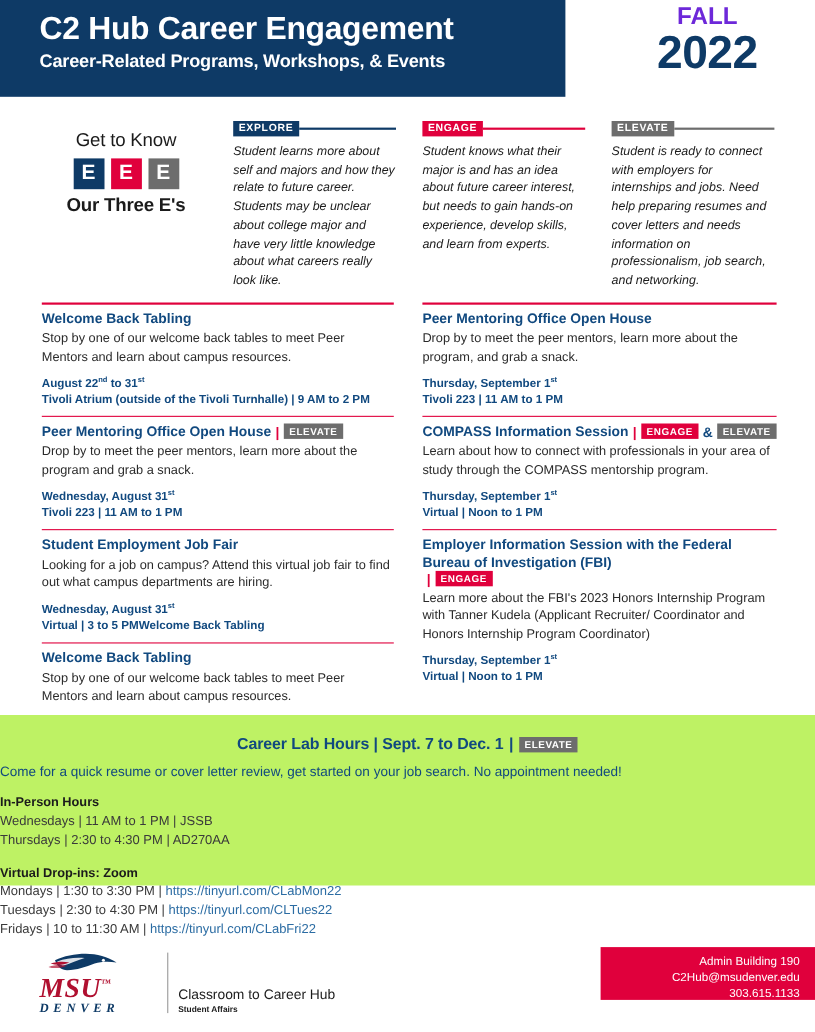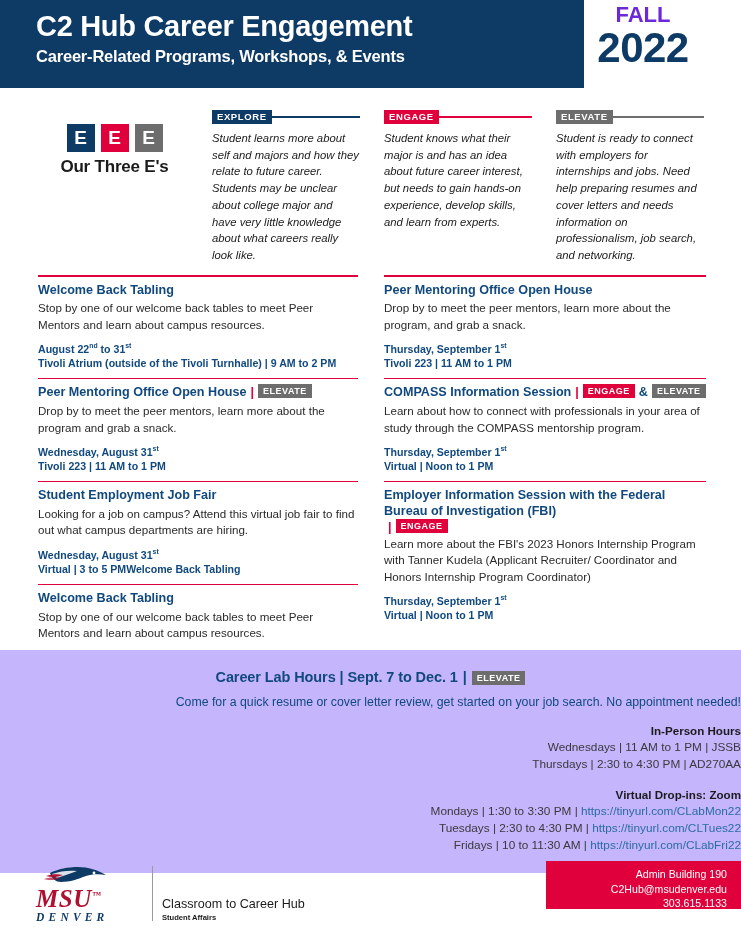--- a/index.html
+++ b/index.html
@@ -6,21 +6,21 @@
   html, body {
     width: 741px; height: 938px;
     background: #ffffff;
     font-family: "Liberation Sans", sans-serif;
     overflow: hidden;
   }
   .page { position: relative; width: 741px; height: 938px; background:#fff; }
 
   
   .header-band {
-    position: absolute; left: 0; top: 0; width: 584px; height: 88px;
+    position: absolute; left: 0; top: 0; width: 514px; height: 88px;
     background: #0e3a66;
     padding: 10px 0 0 36px;
   }
   .header-title {
     color: #ffffff; font-size: 29px; font-weight: bold;
     letter-spacing: -0.3px; line-height: 1.15; white-space: nowrap;
   }
   .header-sub {
     color: #ffffff; font-size: 16.5px; font-weight: bold;
     letter-spacing: -0.2px; margin-top: 4px; white-space: nowrap;
@@ -75,21 +75,21 @@
     margin-top: 6px; font-size: 11.3px; font-style: italic; color: #1b1b1b;
     line-height: 1.48;
   }
 
   
   .events-left  { position: absolute; left: 38px;  top: 268px; width: 320px; }
   .events-right { position: absolute; left: 384px; top: 268px; width: 322px; }
   .event { padding-top: 7px; }
   .event-rule { height: 1.5px; background: #e0003c; width: 100%; }
   .event-title-line {
-    display: flex; align-items: flex-start; flex-wrap: wrap; gap: 0px;
+    display: flex; align-items: center; flex-wrap: wrap; gap: 0px;
     margin-top: 6px;
   }
   .event-title {
     color: #11497f; font-size: 12.6px; font-weight: bold; line-height: 1.25;
   }
   .pipe { color: #e0003c; font-weight: bold; font-size: 12.6px; margin: 0 4px; }
   .amp  { color: #11497f; font-weight: bold; font-size: 12.6px; margin: 0 4px; }
   .badge {
     display: inline-block; color: #fff; font-size: 9px; font-weight: bold;
     letter-spacing: 0.5px; padding: 2px 5px; vertical-align: middle;
@@ -101,22 +101,22 @@
     font-size: 11.6px; color: #2a2a2a; line-height: 1.42; margin-top: 2px;
   }
   .event-when {
     font-size: 10.6px; font-weight: bold; color: #11497f;
     line-height: 1.38; margin-top: 8px;
   }
   sup { font-size: 0.65em; vertical-align: super; }
 
   
   .lab-band {
-    position: absolute; left: 0; top: 650px; width: 741px; height: 223px;
-    background: #c4b5fd; text-align: right;
+    position: absolute; left: 0; top: 650px; width: 741px; height: 155px;
+    background: #bef264; text-align: left;
   }
   .lab-title-line { margin-top: 19px; display:flex; justify-content:center; align-items:baseline; }
   .lab-title {
     color: #11497f; font-size: 14.5px; font-weight: bold; letter-spacing: -0.1px;
   }
   .lab-pipe { color: #11497f; font-weight: bold; font-size: 14.5px; margin: 0 5px; }
   .lab-sub {
     color: #11497f; font-size: 12.3px; margin-top: 9px;
   }
   .lab-group { margin-top: 15px; }
@@ -162,20 +162,21 @@
   <div class="header-band">
     <div class="header-title">C2 Hub Career Engagement</div>
     <div class="header-sub">Career-Related Programs, Workshops, &amp; Events</div>
   </div>
   <div class="term-block">
     <div class="term-season">FALL</div>
     <div class="term-year">2022</div>
   </div>
 
   <div class="threeE">
+    <div class="threeE-top">Get to Know</div>
     <div class="e-row">
       <div class="e-box e-navy">E</div>
       <div class="e-box e-red">E</div>
       <div class="e-box e-gray">E</div>
     </div>
     <div class="threeE-bot">Our Three E's</div>
   </div>
 
   <div class="edef edef-1">
     <div class="edef-head">

